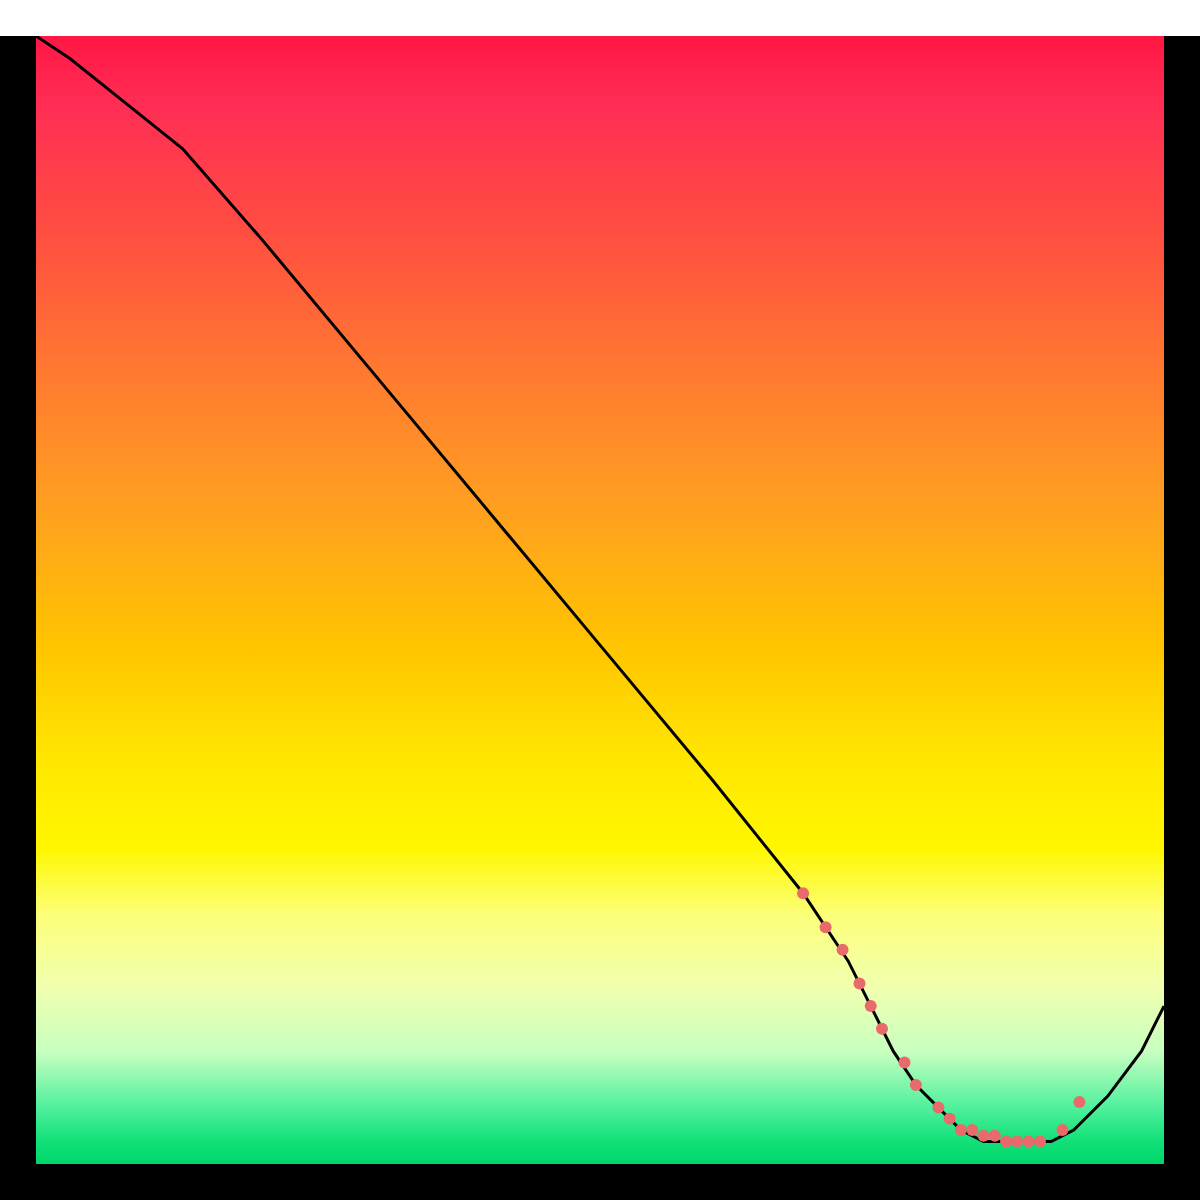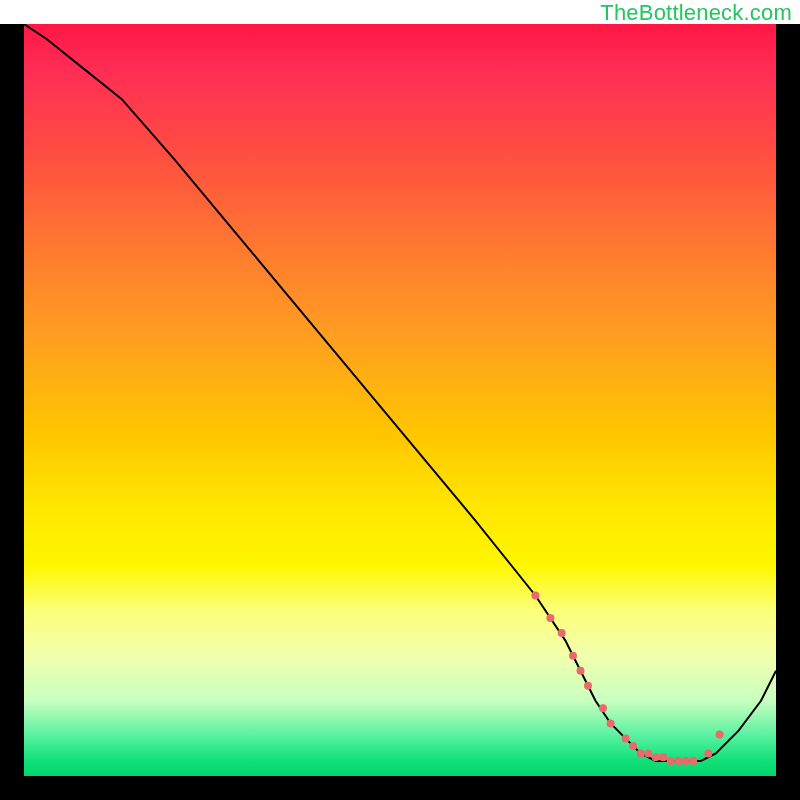--- a/index.html
+++ b/index.html
@@ -46,21 +46,21 @@
       #c8ffc0 90%,
       #4ff09d 95%,
       #11e077 98%,
       #00d66c 100%
     );
   }
   .watermark {
     position: absolute;
     top: 0;
     right: 8px;
-    color: #22c55e;
+    color: #ffffff;
     font-size: 22px;
     font-weight: 500;
     letter-spacing: 0.2px;
     z-index: 10;
   }
   svg.curve-layer {
     position: absolute;
     top: 0;
     left: 0;
   }

